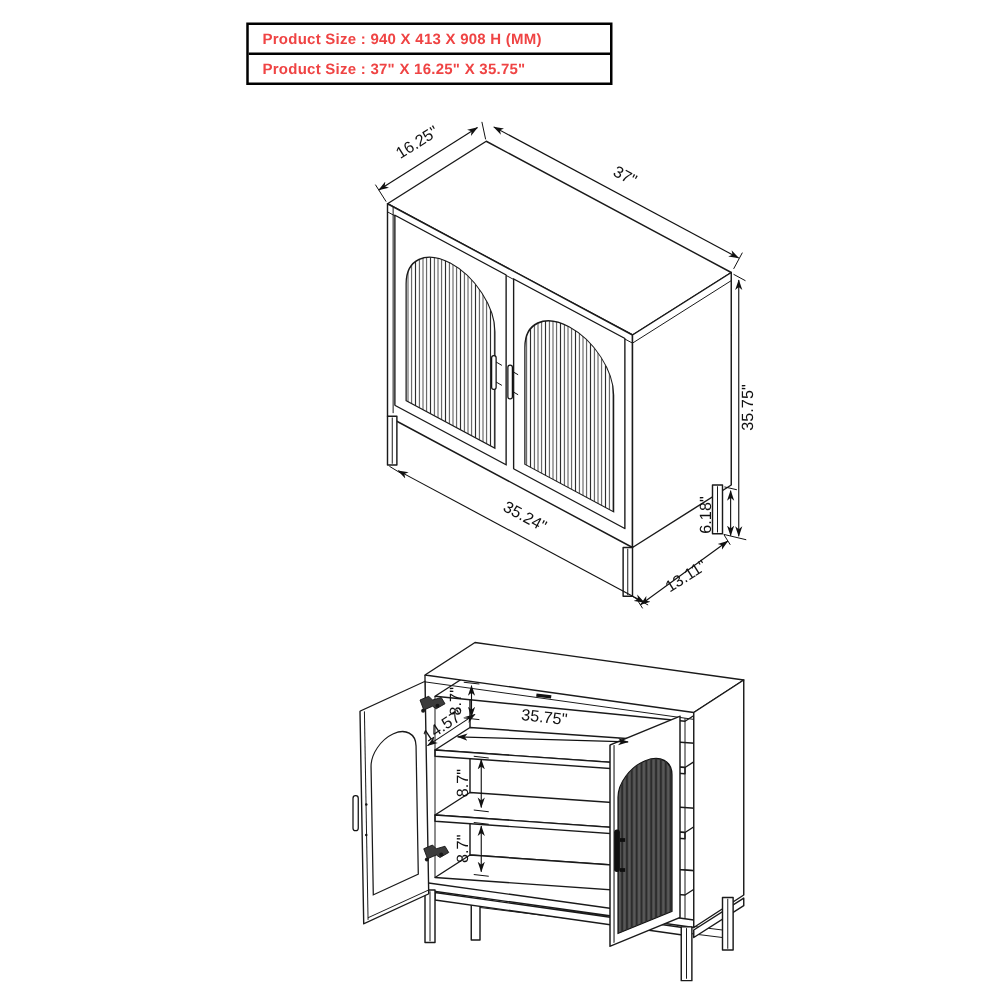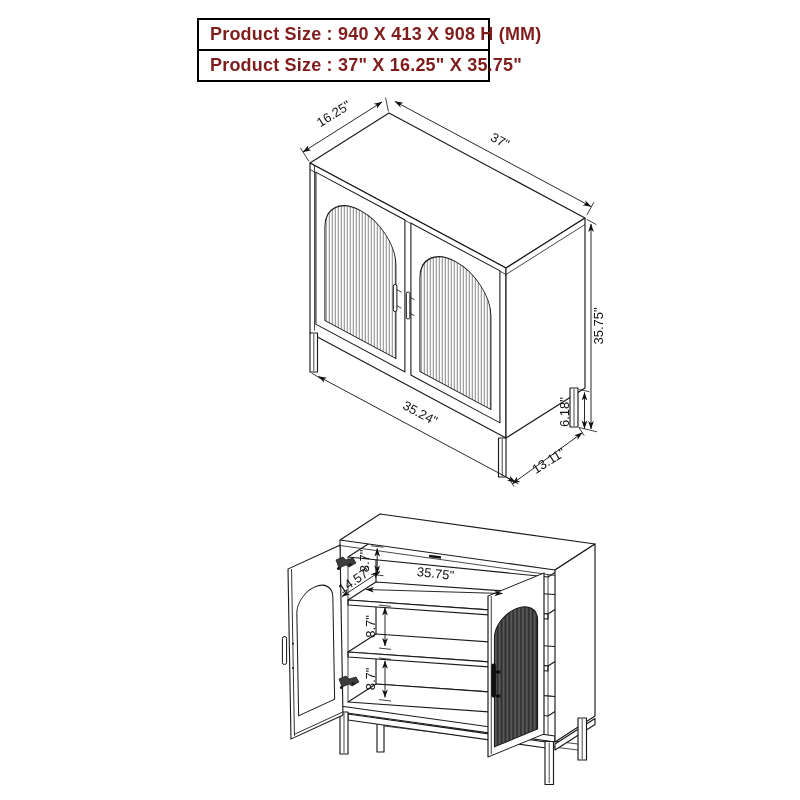--- a/index.html
+++ b/index.html
@@ -1,21 +1,21 @@
 <!DOCTYPE html>
 <html><head>
 <meta charset="utf-8">
 <style>
   html,body{margin:0;padding:0;background:#fff;}
   .stage{position:relative;width:800px;height:800px;background:#fff;overflow:hidden;
          font-family:"Liberation Sans",sans-serif;}
   .size-table{position:absolute;left:197px;top:18px;width:293px;border:2px solid #000;
               background:#fff;box-sizing:border-box;}
-  .size-row{padding:4px 10px 4px 11px;font-size:18px;font-weight:bold;color:#7f1d1d;
-            white-space:nowrap;letter-spacing:.2px;text-align:center;}
+  .size-row{padding:4px 10px 4px 11px;font-size:12px;font-weight:bold;color:#ef4444;
+            white-space:nowrap;letter-spacing:.2px;}
   .size-row + .size-row{border-top:2px solid #000;}
   svg{position:absolute;left:0;top:0;}
   .face{fill:#fff;stroke:#1a1a1a;stroke-width:1.15;stroke-linejoin:round;}
   .thin{fill:none;stroke:#1a1a1a;stroke-width:.8;}
   .edge{fill:none;stroke:#1a1a1a;stroke-width:1.05;}
   .dim{fill:none;stroke:#111;stroke-width:.9;}
   .ext{fill:none;stroke:#111;stroke-width:.8;}
   .dim-text{font:13px "Liberation Sans",sans-serif;fill:#111;}
   .door-face{fill:#fff;stroke:#1a1a1a;stroke-width:1.1;stroke-linejoin:round;}
   .arch-outline{fill:none;stroke:#1a1a1a;stroke-width:1;}

